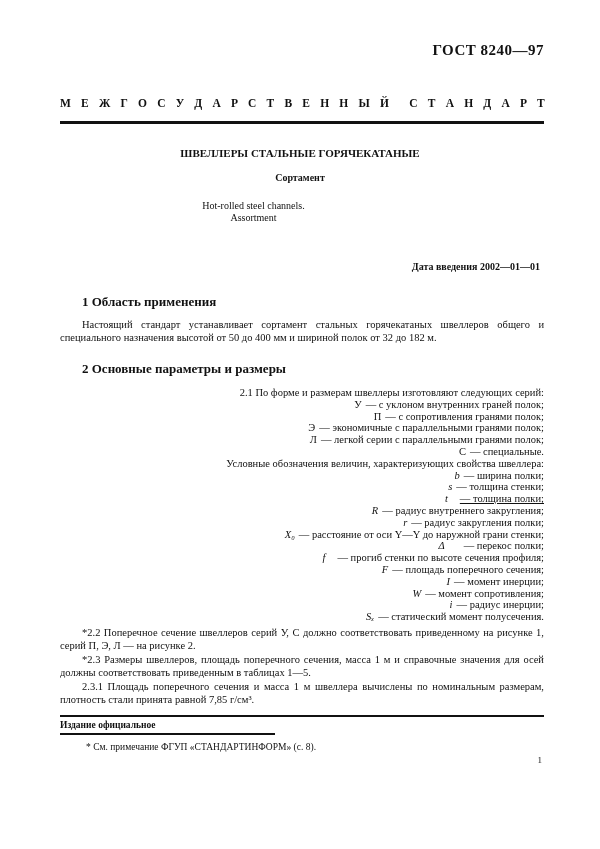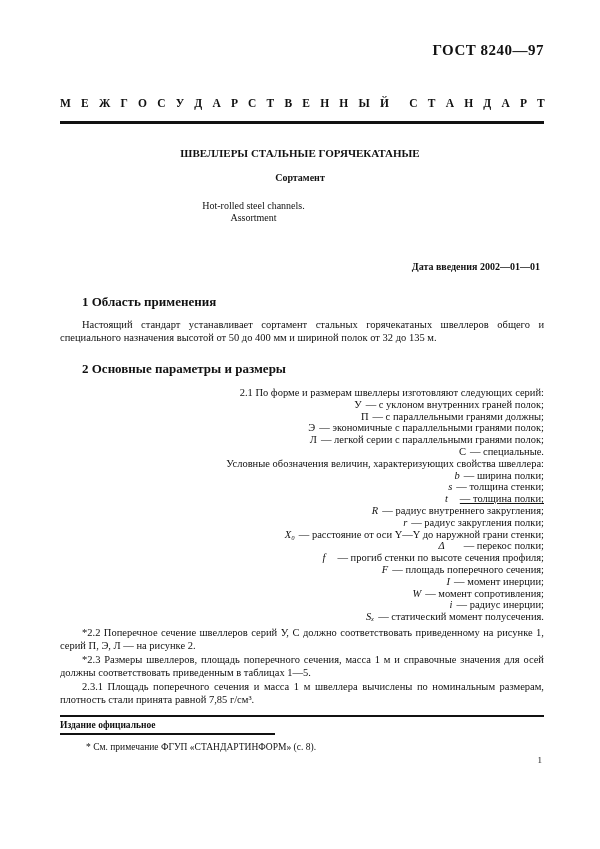--- a/index.html
+++ b/index.html
@@ -67,29 +67,29 @@
 <div class="abs title-ru">ШВЕЛЛЕРЫ СТАЛЬНЫЕ ГОРЯЧЕКАТАНЫЕ</div>
 <div class="abs subtitle-ru">Сортамент</div>
 <div class="abs title-en">
   <div>Hot-rolled steel channels.</div>
   <div>Assortment</div>
 </div>
 
 <div class="abs intro-date">Дата введения 2002—01—01</div>
 
 <div class="abs section-heading" style="top:294px;">1  Область применения</div>
-<div class="abs para indent" style="top:318px;">Настоящий стандарт устанавливает сортамент стальных горячекатаных швеллеров общего и специального назначения высотой от 50 до 400 мм и шириной полок от 32 до 135 м.</div>
+<div class="abs para indent" style="top:318px;">Настоящий стандарт устанавливает сортамент стальных горячекатаных швеллеров общего и специального назначения высотой от 50 до 400 мм и шириной полок от 32 до 182 м.</div>
 
 <div class="abs section-heading" style="top:361px;">2  Основные параметры и размеры</div>
 
 <div class="abs list" style="top:387px;">
   <div>2.1  По форме и размерам швеллеры изготовляют следующих серий:</div>
   <div id="series-items">
       <div><span class="sym" style="font-style: normal;">У</span><span style="margin-left: 4px;">— с уклоном внутренних граней полок;</span></div>
-      <div><span class="sym" style="font-style: normal;">П</span><span style="margin-left: 4px;">— с параллельными гранями должны;</span></div>
+      <div><span class="sym" style="font-style: normal;">П</span><span style="margin-left: 4px;">— с сопротивления гранями полок;</span></div>
       <div><span class="sym" style="font-style: normal;">Э</span><span style="margin-left: 4px;">— экономичные с параллельными гранями полок;</span></div>
       <div><span class="sym" style="font-style: normal;">Л</span><span style="margin-left: 4px;">— легкой серии с параллельными гранями полок;</span></div>
       <div><span class="sym" style="font-style: normal;">С</span><span style="margin-left: 4px;">— специальные.</span></div>
     </div>
   <div>Условные обозначения величин, характеризующих свойства швеллера:</div>
   <div id="symbol-items">
       <div><span class="sym">b</span><span style="margin-left: 4px;">— ширина полки;</span></div>
       <div><span class="sym">s</span><span style="margin-left: 4px;">— толщина стенки;</span></div>
       <div><span class="sym">t</span><span style="margin-left: 12px; text-decoration: underline;">— толщина полки;</span></div>
       <div><span class="sym">R</span><span style="margin-left: 4px;">— радиус внутреннего закругления;</span></div>

